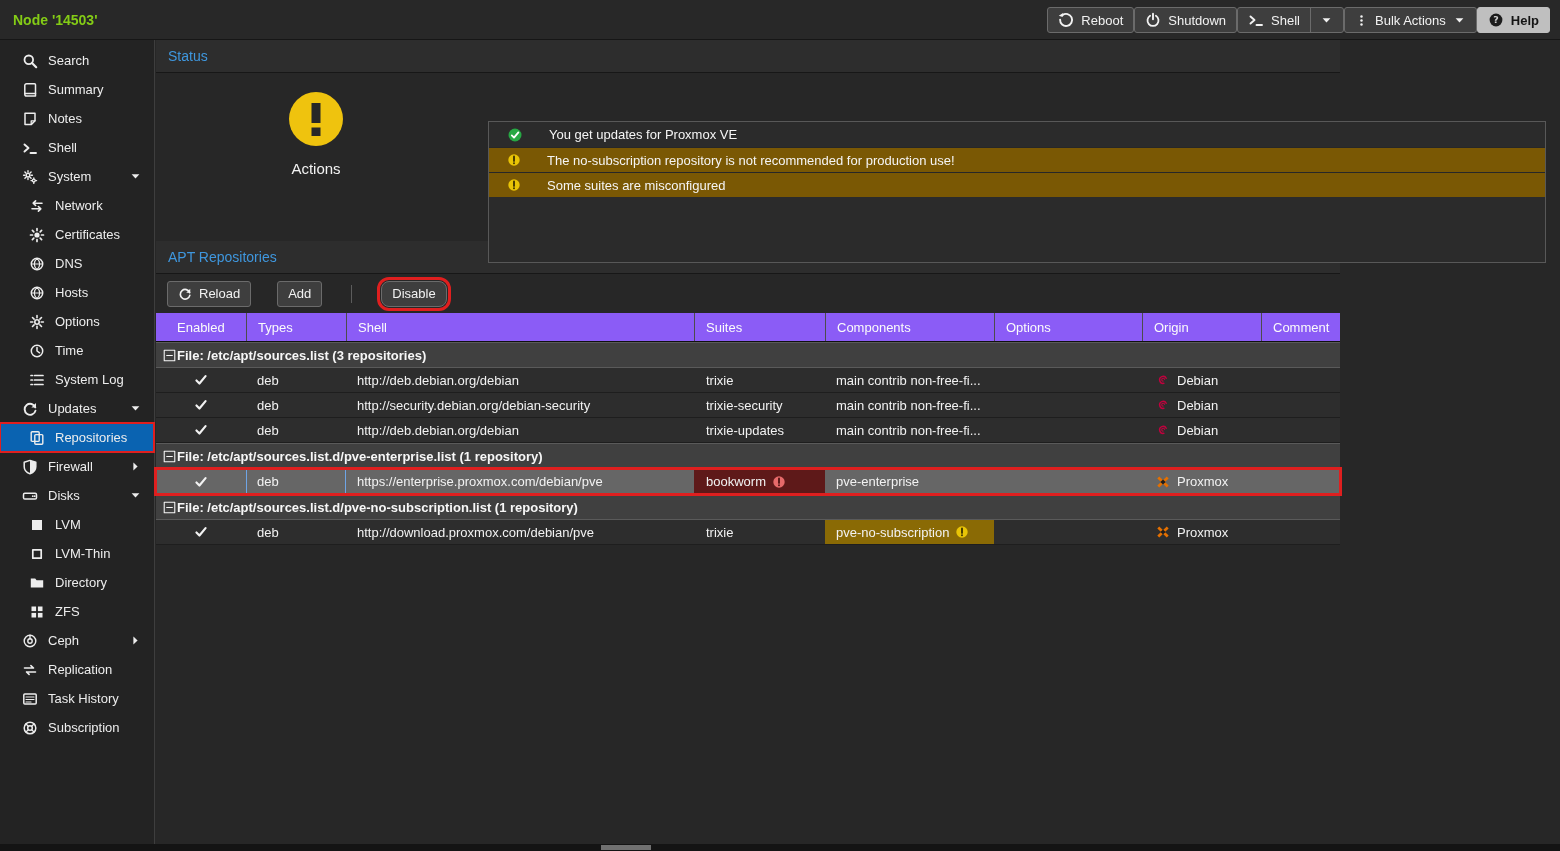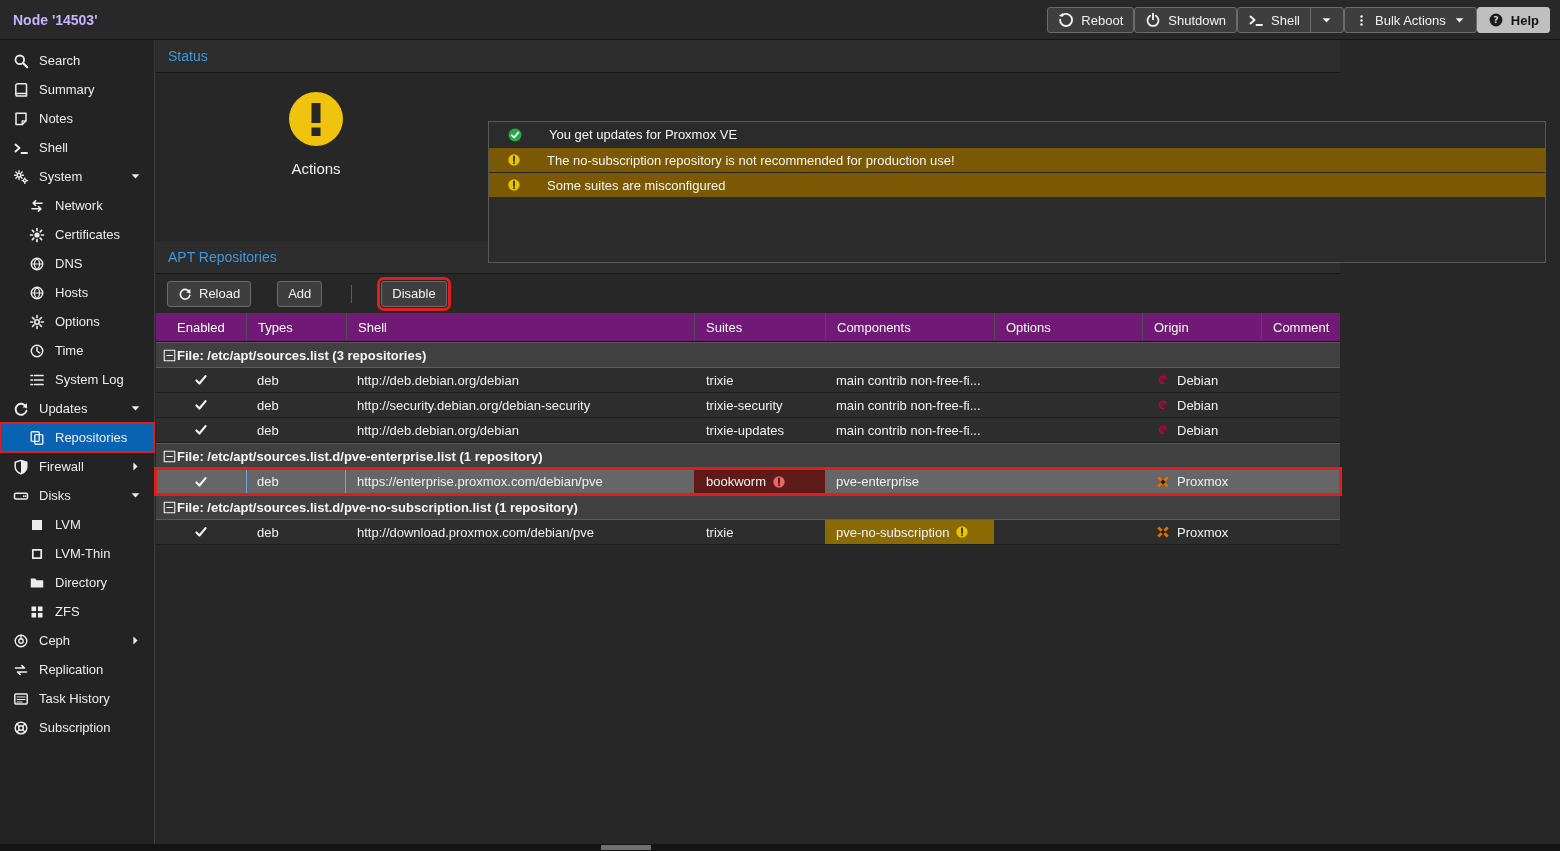--- a/index.html
+++ b/index.html
@@ -3,40 +3,40 @@
 <meta charset="utf-8">
 <style>
   * { margin:0; padding:0; box-sizing:border-box; }
   html,body { background:#1a1a1a; }
   body { font-family:"Liberation Sans", sans-serif; color:#ececec; }
   #screen { position:relative; width:1560px; height:851px; background:#272727; overflow:hidden; }
 
   
   .topbar { position:absolute; left:0; top:0; width:1560px; height:40px; background:#282828;
             border-bottom:1px solid #161616; display:flex; align-items:center; }
-  .topbar-title { font-size:14px; font-weight:bold; color:#c4b5fd; padding-left:13px; }
+  .topbar-title { font-size:14px; font-weight:bold; color:#84cc16; padding-left:13px; }
   .topbar-actions { position:absolute; right:10px; top:7px; display:flex; gap:0; }
   .btn { display:inline-flex; align-items:center; gap:7px; height:26px; padding:0 10px;
          background:#3e3e3e; border:1px solid #6b6b6b; border-radius:3px; color:#f2f2f2;
          font-size:13px; cursor:pointer; white-space:nowrap; }
   .btn .seg { display:inline-flex; align-items:center; padding-left:9px; margin-left:3px;
               border-left:1px solid #6b6b6b; height:100%; }
   .btn-help { background:#bfbfbf; border-color:#bfbfbf; color:#141414; font-weight:bold; }
 
   
   .icon { display:inline-flex; width:16px; height:16px; flex:0 0 auto; align-items:center; justify-content:center; }
   .icon svg { width:100%; height:100%; display:block; }
   .icon-sm { width:13px; height:13px; }
   .icon-xs { width:14px; height:14px; }
 
   
   .sidebar { position:absolute; left:0; top:40px; width:155px; height:811px; background:#232323;
              border-right:1px solid #3e3e3e; padding-top:6px; }
   .side-item { position:relative; height:29px; display:flex; align-items:center; gap:10px;
-               padding-left:13px; font-size:13px; color:#ededed; cursor:pointer; }
+               padding-left:22px; font-size:13px; color:#ededed; cursor:pointer; }
   .side-item.child { padding-left:29px; }
   .side-item .expander { position:absolute; right:12px; width:13px; height:13px; }
   .side-item.selected { background:#0a63b1; }
   .ann-side { outline:2px solid #df1f1f; outline-offset:-1px; z-index:3; }
 
   
   .content { position:absolute; left:156px; top:40px; width:1184px; height:811px; background:#272727; }
   .panel-header { height:33px; background:#2d2d2d; border-bottom:1px solid #171717;
                   display:flex; align-items:center; padding-left:12px; color:#3f97de; font-size:14px; }
 
@@ -48,25 +48,25 @@
               background:#2b2b2b; border:1px solid #585858; }
   .msg-row { height:25px; display:flex; align-items:center; font-size:13px; color:#f5f5f5; }
   .msg-row + .msg-row { border-top:1px solid #272727; }
   .msg-row .icon { margin-left:18px; }
   .msg-row .msg-text { margin-left:26px; }
   .msg-warn { background:#7a5804; }
 
   
   .toolbar { height:39px; display:flex; align-items:center; padding-left:11px; gap:26px; background:#272727; }
   .tool-sep { width:1px; height:18px; background:#5c5c5c; margin:0 3px; }
-  .ann-btn { outline:3px solid #df1f1f; outline-offset:1px; position:relative; z-index:3; }
+  .ann-btn { outline:3px solid #df1f1f; outline-offset:1px; position:relative; z-index:3;border-radius:8px; }
 
   
   .grid-row { display:grid; grid-template-columns:90px 100px 348px 131px 169px 148px 119px 1fr; }
-  .thead { height:29px; background:#701a75; border-bottom:1px solid #101010; }
+  .thead { height:29px; background:#8b5cf6; border-bottom:1px solid #101010; }
   .thead > div { display:flex; align-items:center; padding-left:11px; font-size:13px; color:#fbfbfb; }
   .thead > div + div { border-left:1px solid #4c4c4c; }
   .thead .h-enabled { padding-left:21px; }
 
   .group-row { height:26px; background:#404040; border-top:1px solid #5a5a5a; border-bottom:1px solid #5a5a5a;
                display:flex; align-items:center; gap:1px; padding-left:7px; font-size:13px; font-weight:bold; color:#f7f7f7; }
   .data-row { height:25px; background:#2d2d2d; border-bottom:1px solid #1e1e1e; font-size:13px; color:#f2f2f2; cursor:pointer; }
   .data-row > div { height:100%; display:flex; align-items:center; }
   .c-enabled { padding-left:38px; }
   .c-types { padding-left:11px; }

